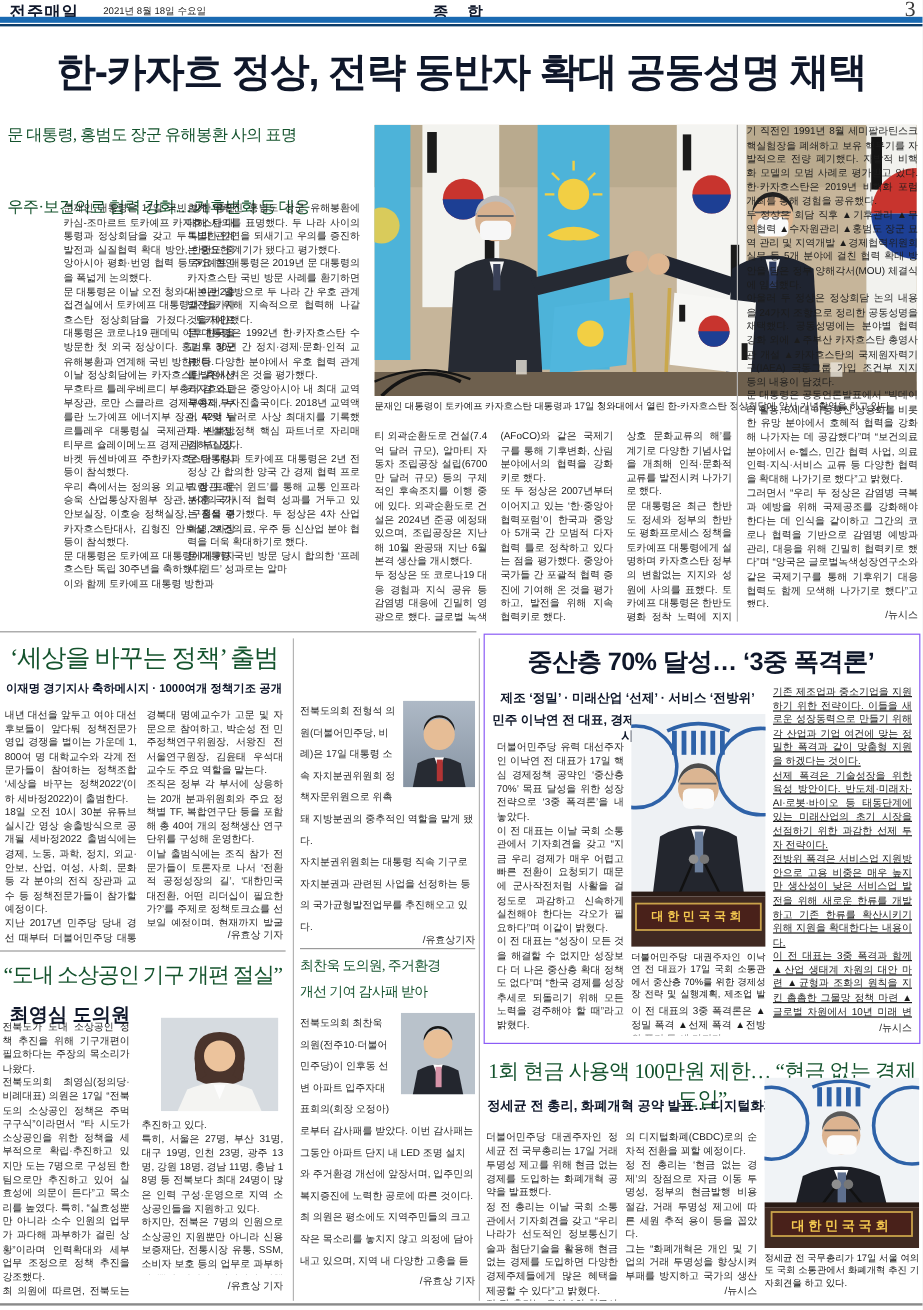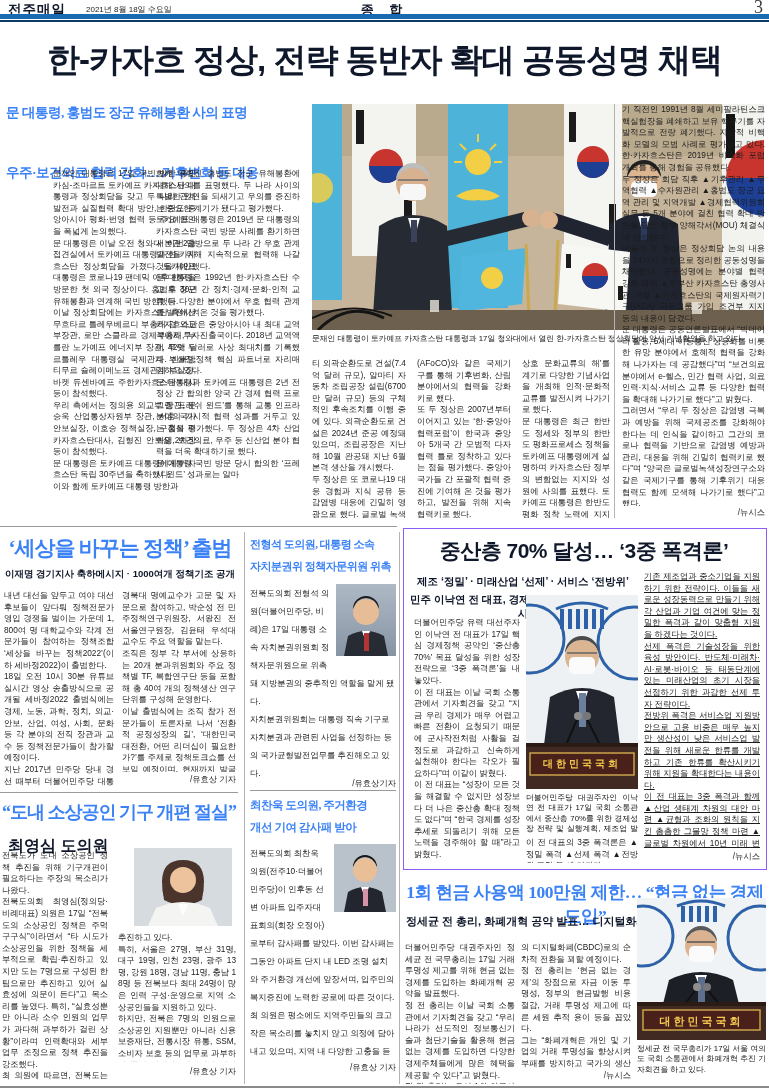--- a/index.html
+++ b/index.html
@@ -4,21 +4,21 @@
 <style>
   html,body{margin:0;padding:0;background:#e8e8e8;}
   .page{position:relative;width:769px;height:1092px;background:#ffffff;overflow:hidden;
         font-family:"Liberation Sans",sans-serif;color:#111;}
   .abs{position:absolute;}
   .body-text{font-size:8.3px;line-height:11.6px;text-align:justify;color:#1c1c1c;
              white-space:pre-line;overflow:hidden;word-break:break-all;}
   .caption{font-size:7.8px;line-height:10.4px;text-align:justify;color:#111;
            white-space:pre-line;overflow:hidden;word-break:break-all;}
   .byline{font-size:8.3px;line-height:11px;text-align:right;background:#fff;color:#1c1c1c;}
-  .hl-serif{font-family:"Liberation Serif",serif;font-weight:bold;color:#3b82f6;}
+  .hl-serif{font-family:"Liberation Serif",serif;font-weight:normal;color:#14532d;}
   .hl-sans{font-family:"Liberation Sans",sans-serif;font-weight:bold;color:#0f172a;}
   .vrule{width:1px;background:#b4b4b4;}
   .hrule{height:1px;background:#9a9a9a;}
   .pre{white-space:pre-line;}
   .float-photo{float:right;margin:2px 0 4px 5px;display:block;}
   .podium-sign{color:#f3c84f;font-weight:bold;text-align:center;letter-spacing:3px;
                font-family:"Liberation Sans",sans-serif;overflow:hidden;}
   svg{display:block;}
 </style>
 </head>
@@ -151,22 +151,20 @@
   <div class="abs body-text" style="left:4px;top:590px;width:110px;height:198px;">내년 대선을 앞두고 여야 대선후보들이 앞다퉈 정책전문가 영입 경쟁을 벌이는 가운데 1,800여 명 대학교수와 각계 전문가들이 참여하는 정책조합 ‘세상을 바꾸는 정책2022’(이하 세바정2022)이 출범한다.
 18일 오전 10시 30분 유튜브 실시간 영상 송출방식으로 공개될 세바정2022 출범식에는 경제, 노동, 과학, 정치, 외교·안보, 산업, 여성, 사회, 문화 등 각 분야의 전직 장관과 교수 등 정책전문가들이 참가할 예정이다.
 지난 2017년 민주당 당내 경선 때부터 더불어민주당 대통령선거 경선후보인 이재명 경기도지사의 정책공약을 총괄해 온 이한주 가천대 석좌교수, 노무현 정부 출신인 이은석 전 통일부 장관, 문재인 정부 출신인 정현백 전 여성가족부 장관 등이 공동대표를 맡는다.
 이 밖에 한완상 전 부총리, 노무현 정부 청와대 정책실장을 지낸 이정우</div>
   <div class="abs body-text" style="left:122px;top:590px;width:114px;height:182px;">경북대 명예교수가 고문 및 자문으로 참여하고, 박순성 전 민주정책연구위원장, 서왕진 전 서울연구원장, 김윤태 우석대 교수도 주요 역할을 맡는다.
 조직은 정부 각 부서에 상응하는 20개 분과위원회와 주요 정책별 TF, 복합연구단 등을 포함해 총 40여 개의 정책생산 연구단위를 구성해 운영한다.
 이날 출범식에는 조직 참가 전문가들이 토론자로 나서 ‘전환적 공정성장의 길’, ‘대한민국 대전환, 어떤 리더십이 필요한가?’를 주제로 정책토크쇼를 선보일 예정이며, 현재까지 발굴한 1,000여 개의 정책을 12가지 키워드로 집약해 설명하는 프리젠테이션도 공개된다.
 이날 출범식에는 이재명 경기도지사의 축하메시지, 강금실 전 법무부장관, 우원식 국회의원 등이 축하영상을 보낼 예정이다.</div>
   <div class="abs byline" style="left:122px;top:774px;width:114px;">/유효상 기자</div>
 
-  <div class="abs hl-serif pre" style="left:250px;top:533px;width:146px;font-size:11px;line-height:22px;letter-spacing:-0.5px;">전형석 도의원, 대통령 소속
-자치분권위 정책자문위원 위촉</div>
   <div class="abs" style="left:250px;top:582px;width:146px;height:198px;overflow:hidden;">
     <span class="float-photo">
       <svg width="60" height="72" viewBox="0 0 60 72">
         <rect width="60" height="72" fill="#9aa7b5"></rect>
         <rect width="60" height="72" fill="url(#g1)"></rect>
         <defs>
             <linearGradient id="g1" x1="0" y1="0" x2="0" y2="1">
           <stop offset="0" stop-color="#aeb9c6"></stop>
               <stop offset="1" stop-color="#8794a3"></stop>
         </linearGradient>

